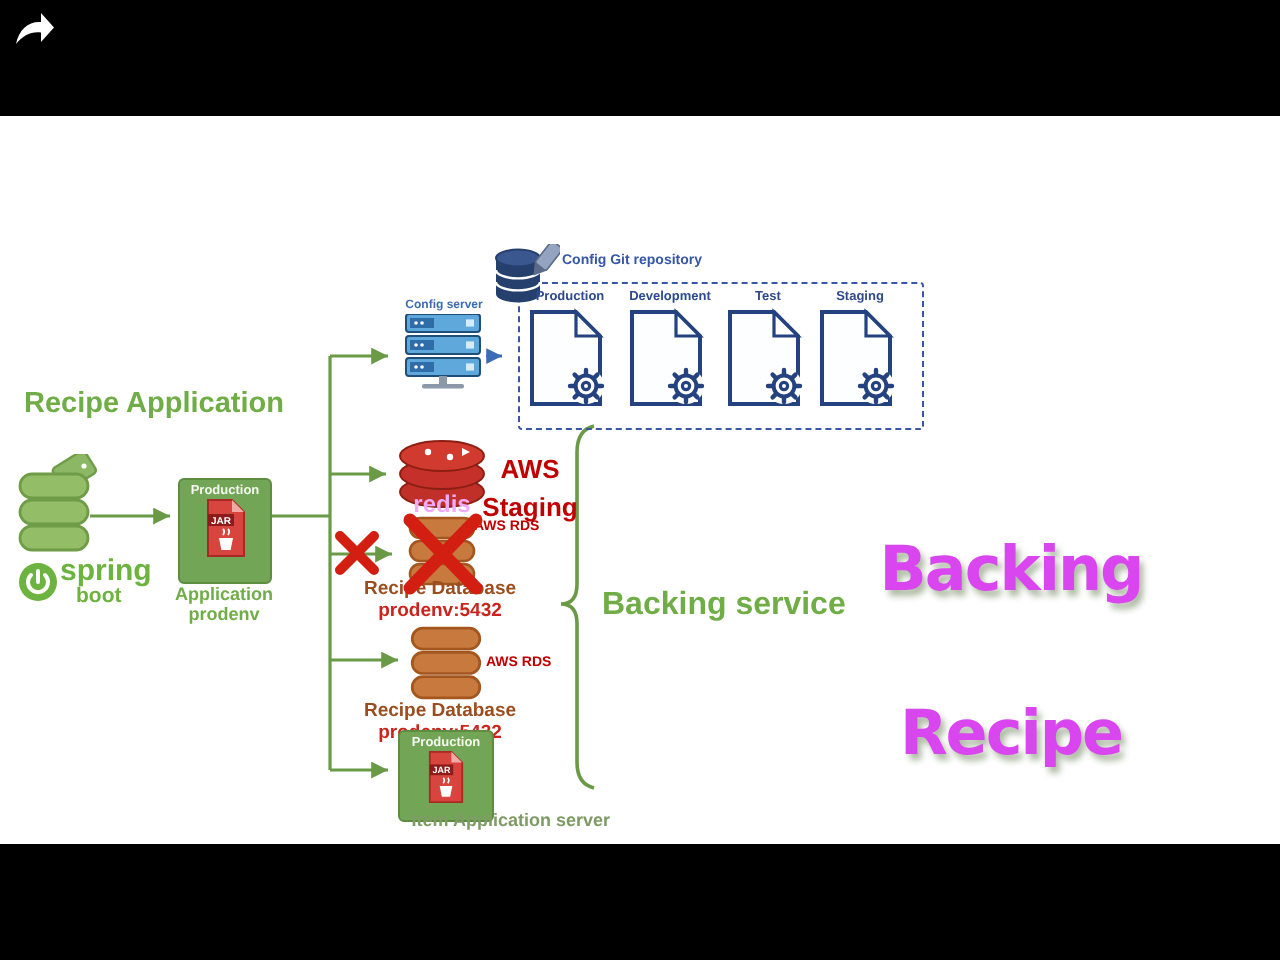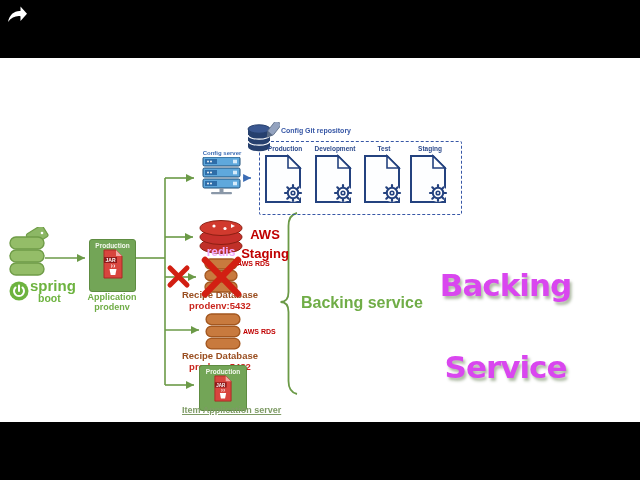--- a/index.html
+++ b/index.html
@@ -14,21 +14,21 @@
     color:#ED7D31;text-shadow:2px 3px 3px rgba(130,62,15,.45);line-height:60px;}
   #title-side{left:383px;top:244px;width:245px;text-align:center;
     font-family:"DejaVu Sans",sans-serif;font-size:31px;font-weight:bold;letter-spacing:-1px;
     color:#d946ef;text-shadow:2px 3px 3px rgba(55,85,30,.4);line-height:82px;}
   
   .cap{font-weight:bold;}
   #recipe-heading{left:12px;top:194px;font-size:14.5px;color:#70AD47;}
   #spring-text{left:30px;top:277px;font-size:15px;font-weight:600;color:#6DB33F;}
   #boot-text{left:38px;top:292px;font-size:10.5px;color:#6DB33F;}
   #app-server-caption{left:75px;top:292px;width:74px;text-align:center;font-size:9px;color:#70AD47;}
-  #item-caption{left:182px;top:405px;width:112px;text-align:left;font-size:9px;color:#7E9B65;text-decoration:underline;}
+  #item-caption{left:193px;top:405px;width:112px;text-align:right;font-size:9px;color:#7E9B65;}
   #config-caption{left:199px;top:150px;width:46px;text-align:center;font-size:6px;color:#3C6CB4;}
   #repo-caption{left:281px;top:127px;font-size:7px;color:#3757A6;}
   #repo-box{left:259px;top:141px;width:201px;height:72px;border:1.5px dashed #3757A6;border-radius:2px;}
   .env{width:46px;top:145px;text-align:center;}
   .env .env-label{font-size:6.5px;font-weight:bold;color:#2C4A8C;margin-bottom:1px;}
   .env svg{margin:0 auto;}
   #redis-word{left:193px;top:245px;width:56px;text-align:center;font-size:12px;font-weight:bold;color:#f0abfc;}
   #memorydb-cap{left:238px;top:226px;width:54px;text-align:center;font-size:13px;color:#C00000;line-height:1.45;}
   .rds-cap{font-size:7px;color:#C00000;font-weight:bold;}
   #rds1{left:237px;top:260px;} #rds2{left:243px;top:328px;}
@@ -72,23 +72,24 @@
       <path d="M165 277 H196" marker-end="url(#ag)"></path>
       <path d="M165 330 H199" marker-end="url(#ag)"></path>
       <path d="M165 385 H194" marker-end="url(#ag)"></path>
     </g>
     <path d="M243 178 H251" stroke="#3C6CB4" stroke-width="1.5" fill="none" marker-end="url(#ab)"></path>
     <path d="M297 213 Q288.5 215 288.5 226 L288.5 292 Q288.5 302 280.5 302 Q288.5 302 288.5 312 L288.5 381 Q288.5 392 297 394" stroke="#6B9A47" stroke-width="1.8" fill="none"></path>
   </svg>
 
   <div class="abs" id="title-side">
     <div>Backing</div>
-    <div>Service</div>
-  </div>
-
+    <div>Recipe</div>
+  </div>
+
+  <div class="abs cap" id="recipe-heading">Recipe Application</div>
 
   <svg class="abs" style="left:4px;top:227px" width="48" height="58" viewBox="0 0 48 58">
     <g>
       <rect x="24" y="2" width="19" height="13" rx="2" transform="rotate(-32 33 9)" fill="#8CB765" stroke="#6F9C47" stroke-width="1.2"></rect>
       <circle cx="38" cy="6" r="1.3" fill="#ffffff"></circle>
     </g>
     <rect x="6" y="10" width="34" height="12" rx="6" fill="#94BD68" stroke="#6F9C47" stroke-width="1.4"></rect>
     <rect x="6" y="23" width="34" height="12" rx="6" fill="#94BD68" stroke="#6F9C47" stroke-width="1.4"></rect>
     <rect x="6" y="36" width="34" height="12" rx="6" fill="#94BD68" stroke="#6F9C47" stroke-width="1.4"></rect>
   </svg>

